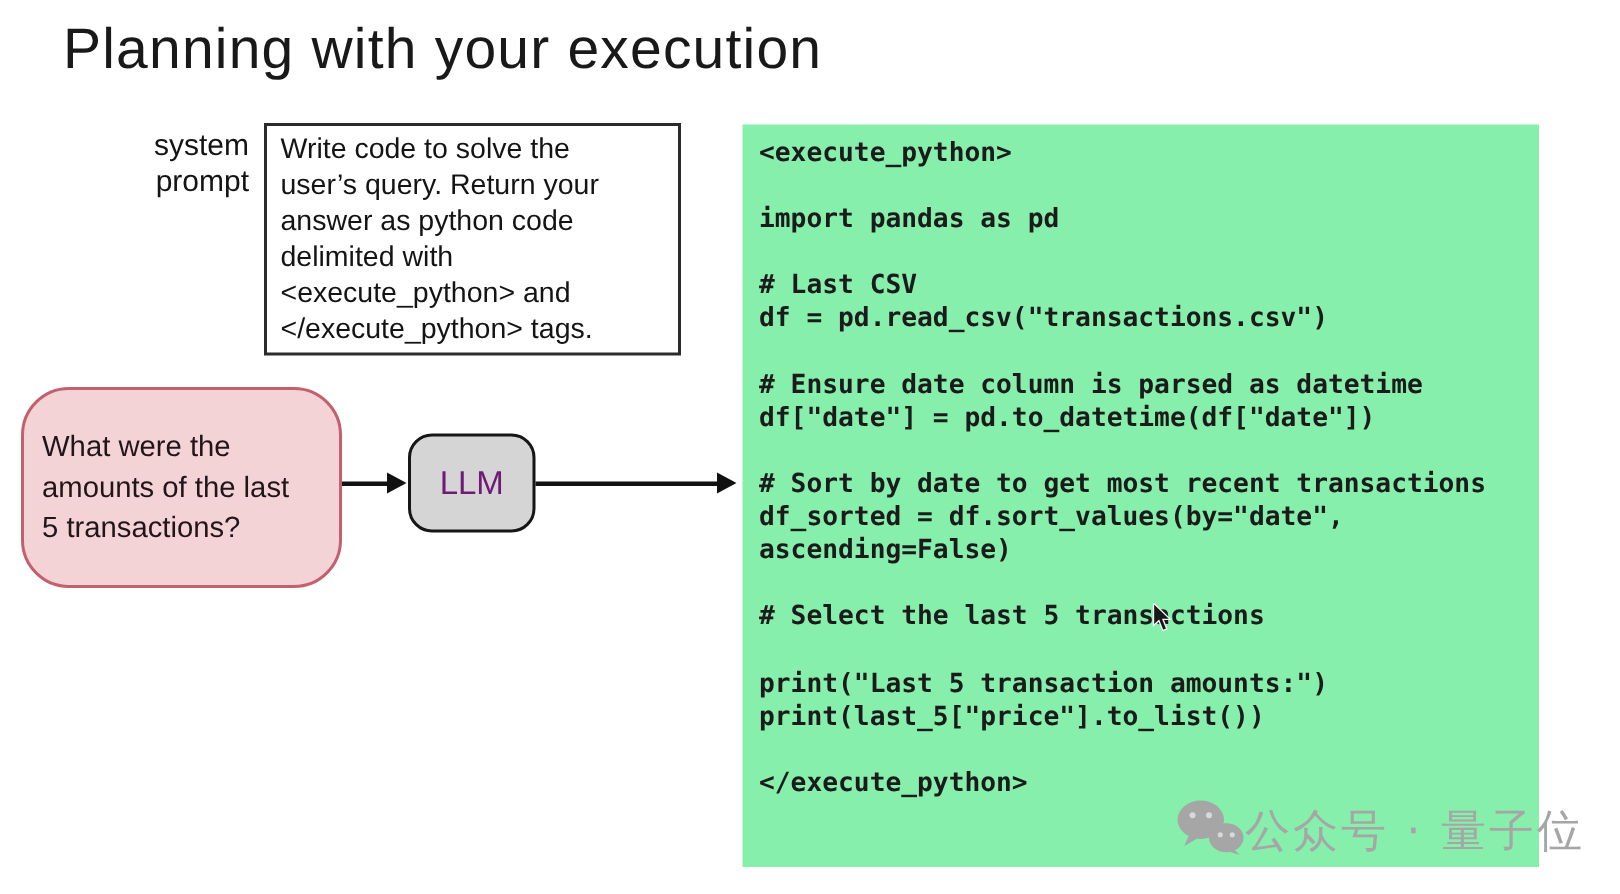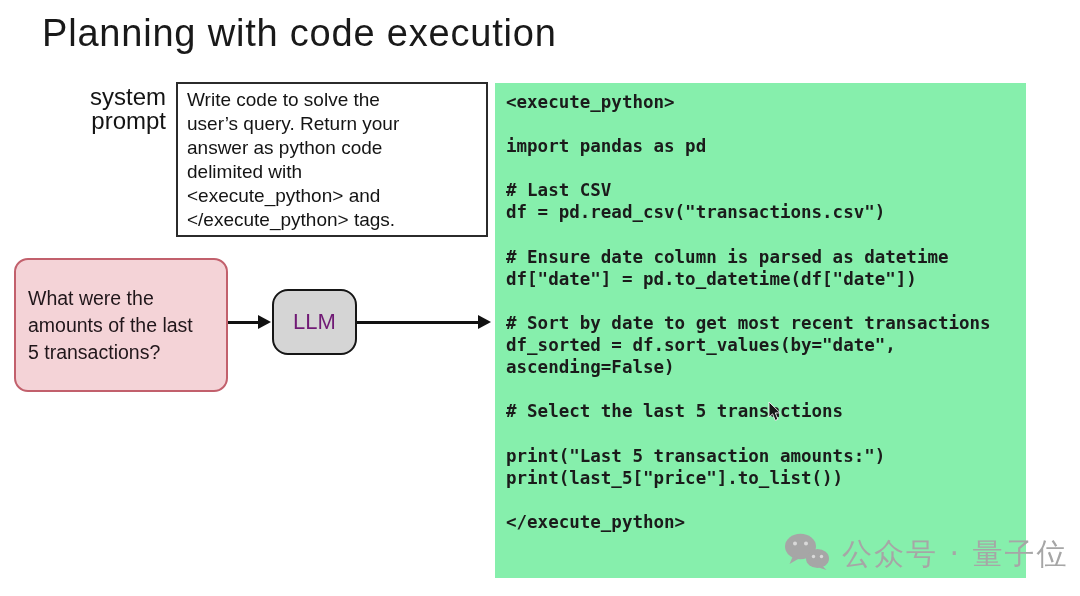--- a/index.html
+++ b/index.html
@@ -22,48 +22,48 @@
     letter-spacing: 0.8px;
     color: #191919;
     white-space: nowrap;
   }
   .sys-label {
     position: absolute;
     left: 58px;
     top: 85px;
     width: 108px;
     text-align: right;
-    font-size: 24px;
+    font-size: 20px;
     line-height: 24px;
     color: #141414;
     white-space: pre-line;
   }
   .sys-box {
     position: absolute;
     left: 176px;
     top: 82px;
-    width: 312px;
+    width: 278px;
     height: 155px;
     background: #ffffff;
     border: 2px solid #2b2b2b;
     padding: 4px 8px 0 9px;
     font-size: 19px;
     line-height: 24px;
     color: #141414;
     white-space: pre-line;
   }
   .query-box {
     position: absolute;
     left: 14px;
     top: 258px;
     width: 214px;
     height: 134px;
     background: #f4d3d7;
     border: 2px solid #c2606c;
-    border-radius: 14px;
+    border-radius: 32px;
     display: flex;
     align-items: center;
     padding-left: 12px;
     font-size: 19.5px;
     line-height: 27px;
     color: #20161a;
     white-space: pre-line;
   }
   .llm-box {
     position: absolute;
@@ -116,36 +116,35 @@
     position: absolute;
     left: 768px;
     top: 402px;
   }
   .watermark {
     position: absolute;
     left: 784px;
     top: 533px;
     display: flex;
     align-items: center;
-    gap: 12px;
   }
   .watermark-text {
     font-size: 30px;
     letter-spacing: 2px;
     color: #a6a6a6;
     white-space: nowrap;
     font-family: "DejaVu Sans", "Liberation Sans", sans-serif;
   }
 </style>
 </head>
 <body>
 
 <div class="stage">
 
-  <div class="title">Planning with code execution</div>
+  <div class="title">Planning with your execution</div>
 
   <div class="sys-label">system
 prompt</div>
 
   <div class="sys-box">Write code to solve the
 user’s query. Return your
 answer as python code
 delimited with
 &lt;execute_python&gt; and
 &lt;/execute_python&gt; tags.</div>

